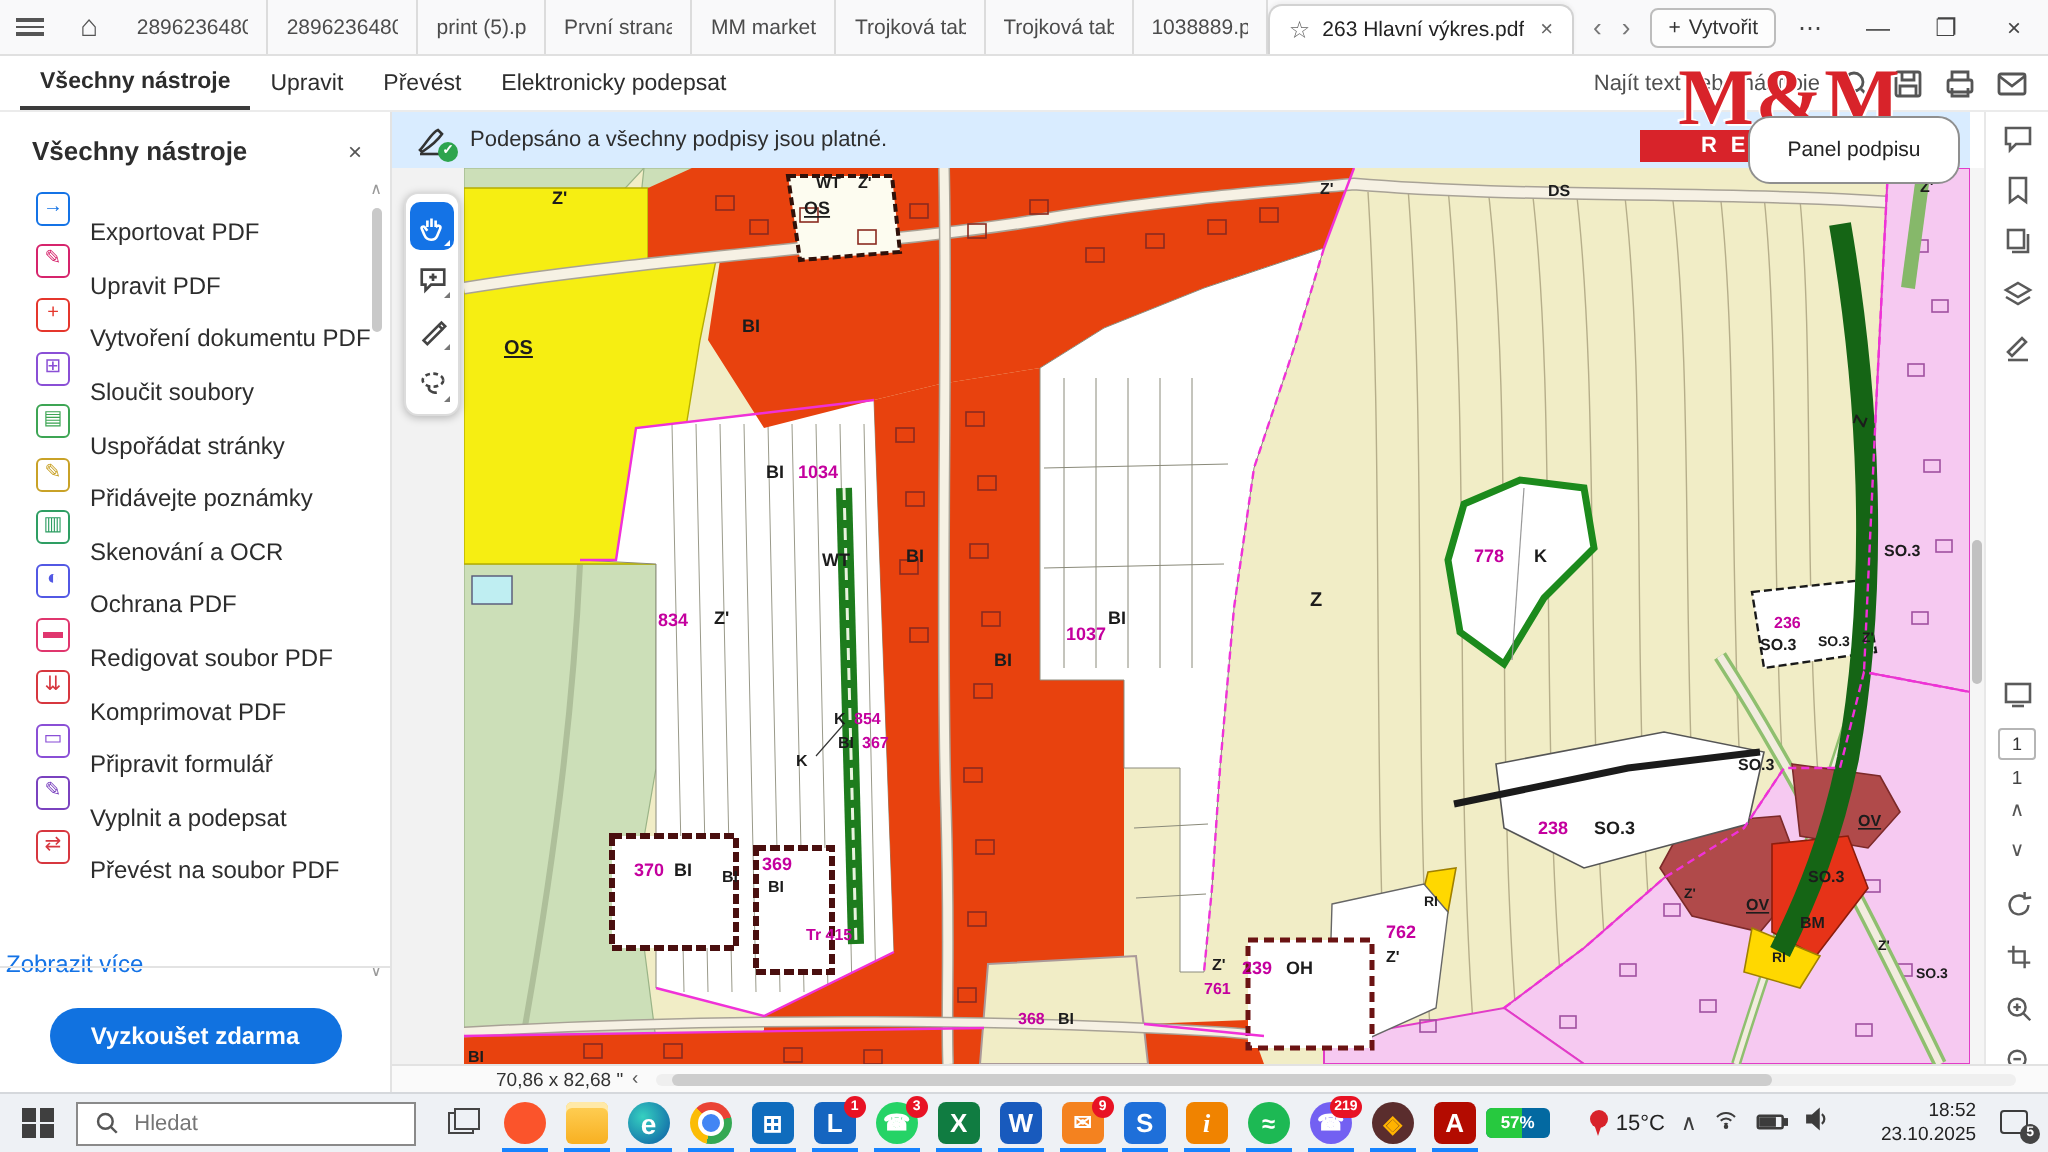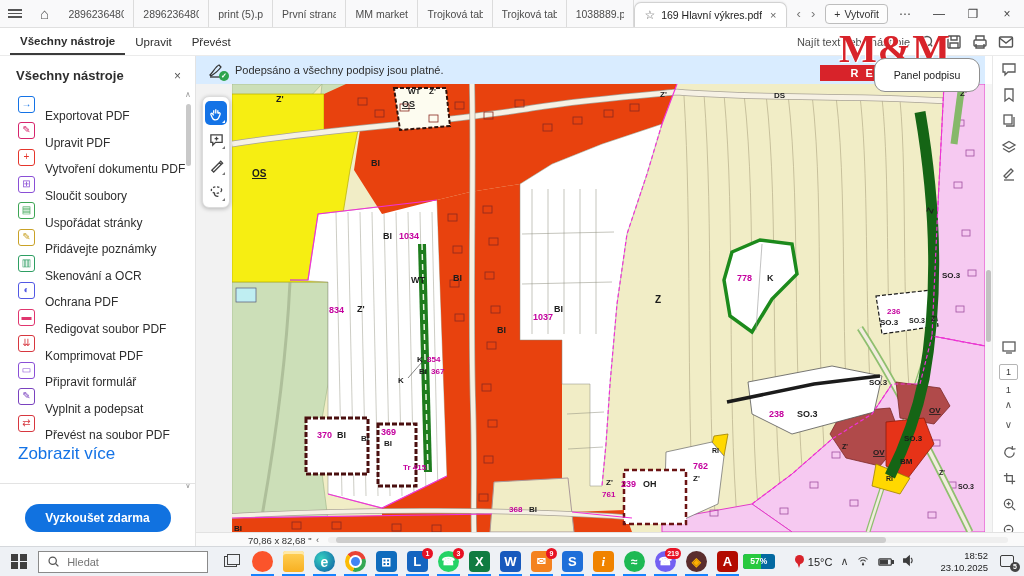--- a/index.html
+++ b/index.html
@@ -68,21 +68,21 @@
   
   #sidebar { position:absolute; left:0; top:56px; width:196px; height:490px; background:#fff;
     border-right:1px solid #e3e3e3; }
   #sidebar-header { display:flex; align-items:center; padding:12px 14px 8px 16px; }
   #sidebar-title { font-size:13px; font-weight:bold; color:#2d2d2d; }
   #sidebar-close { margin-left:auto; color:#555; font-size:12px; }
   .tool-row { display:flex; align-items:center; gap:10px; padding:5px 0 5px 18px; height:26.6px; }
   .tool-icon { width:17px; height:17px; border:1.6px solid; border-radius:3px; font-size:10px;
     line-height:14px; text-align:center; flex:none; }
   .tool-label { font-size:12px; color:#2d2d2d; white-space:nowrap;margin-top:24px; }
-  #show-more { font-size:17px; color:#1473e6; padding:7px 0 0 18px; display:block; }
+  #show-more { font-size:12px; color:#1473e6; padding:7px 0 0 3px; display:block;margin-top:31px; }
   #sidebar-scroll { position:absolute; right:3px; top:34px; width:8px; height:400px; }
   #sidebar-thumb { position:absolute; top:14px; left:2px; width:5px; height:62px;
     background:#c9c9c9; border-radius:3px; }
   .scroll-chev { position:absolute; left:0; width:8px; text-align:center; color:#999;
     font-size:8px; }
   #promo { position:absolute; left:0; bottom:0; width:100%; border-top:1px solid #e3e3e3;
     padding:10px 14px 14px; text-align:center; }
   #promo-text { font-size:10.3px; color:#3f3f3f; line-height:1.35; }
   #cta-btn { margin-top:10px; background:#1172e0; color:#fff; border:none; border-radius:15px;
     height:28px; width:146px; font-size:12px; font-weight:bold; font-family:inherit; }
@@ -237,21 +237,21 @@
       </div>
       <div class="tab">
         <span class="tab-label">Trojková tab...</span>
       </div>
       <div class="tab">
         <span class="tab-label">1038889.pdf</span>
       </div>
     </div>
   <div id="active-tab">
     <span class="star">☆</span>
-    <span class="tab-label">169 Hlavní výkres.pdf</span>
+    <span class="tab-label">263 Hlavní výkres.pdf</span>
     <span class="tab-x">×</span>
   </div>
   <div id="tab-nav">
     <span>‹</span>
     <span>›</span>
   </div>
   <button id="create-btn">
     <span>+</span>
     <span>Vytvořit</span>
   </button>
@@ -261,20 +261,21 @@
     <span>❐</span>
     <span>×</span>
   </div>
 </div>
 
 <div id="menubar">
   <div id="menubar-items">
       <button class="menu-item active">Všechny nástroje</button>
       <button class="menu-item">Upravit</button>
       <button class="menu-item">Převést</button>
+      <button class="menu-item">Elektronicky podepsat</button>
     </div>
   <div id="menubar-right">
     <span id="find-label">Najít text nebo nástroje</span>
     <span class="mini-ic">
       <svg viewBox="0 0 16 16" width="16" height="16">
           <circle cx="7" cy="7" r="4.5"></circle>
           <line x1="10.5" y1="10.5" x2="14" y2="14"></line>
         </svg>
     </span>
     <span class="mini-ic">

